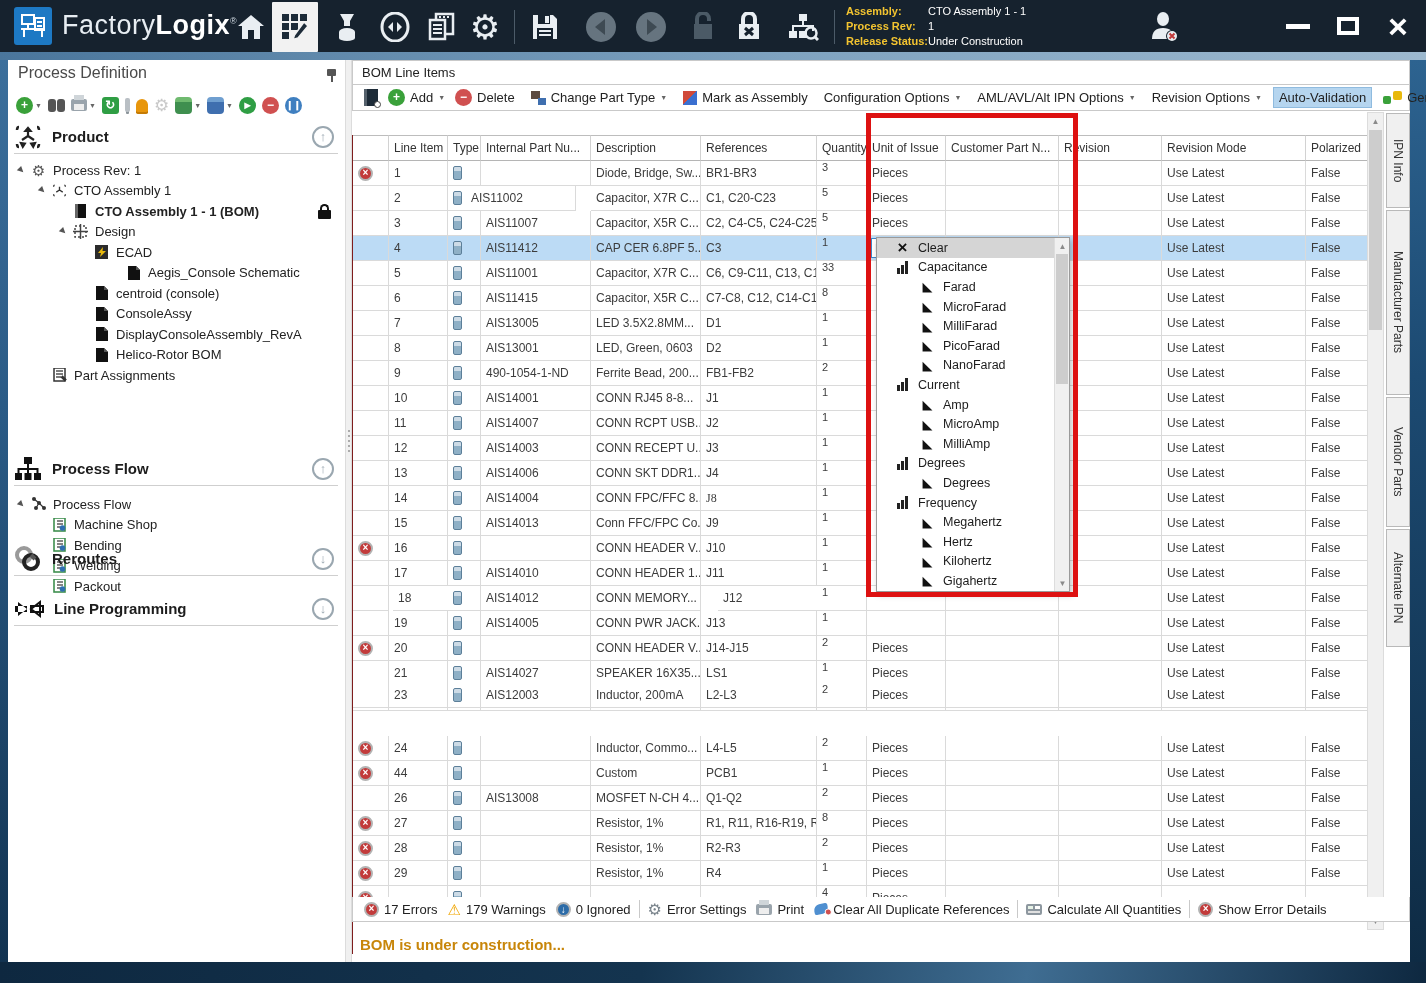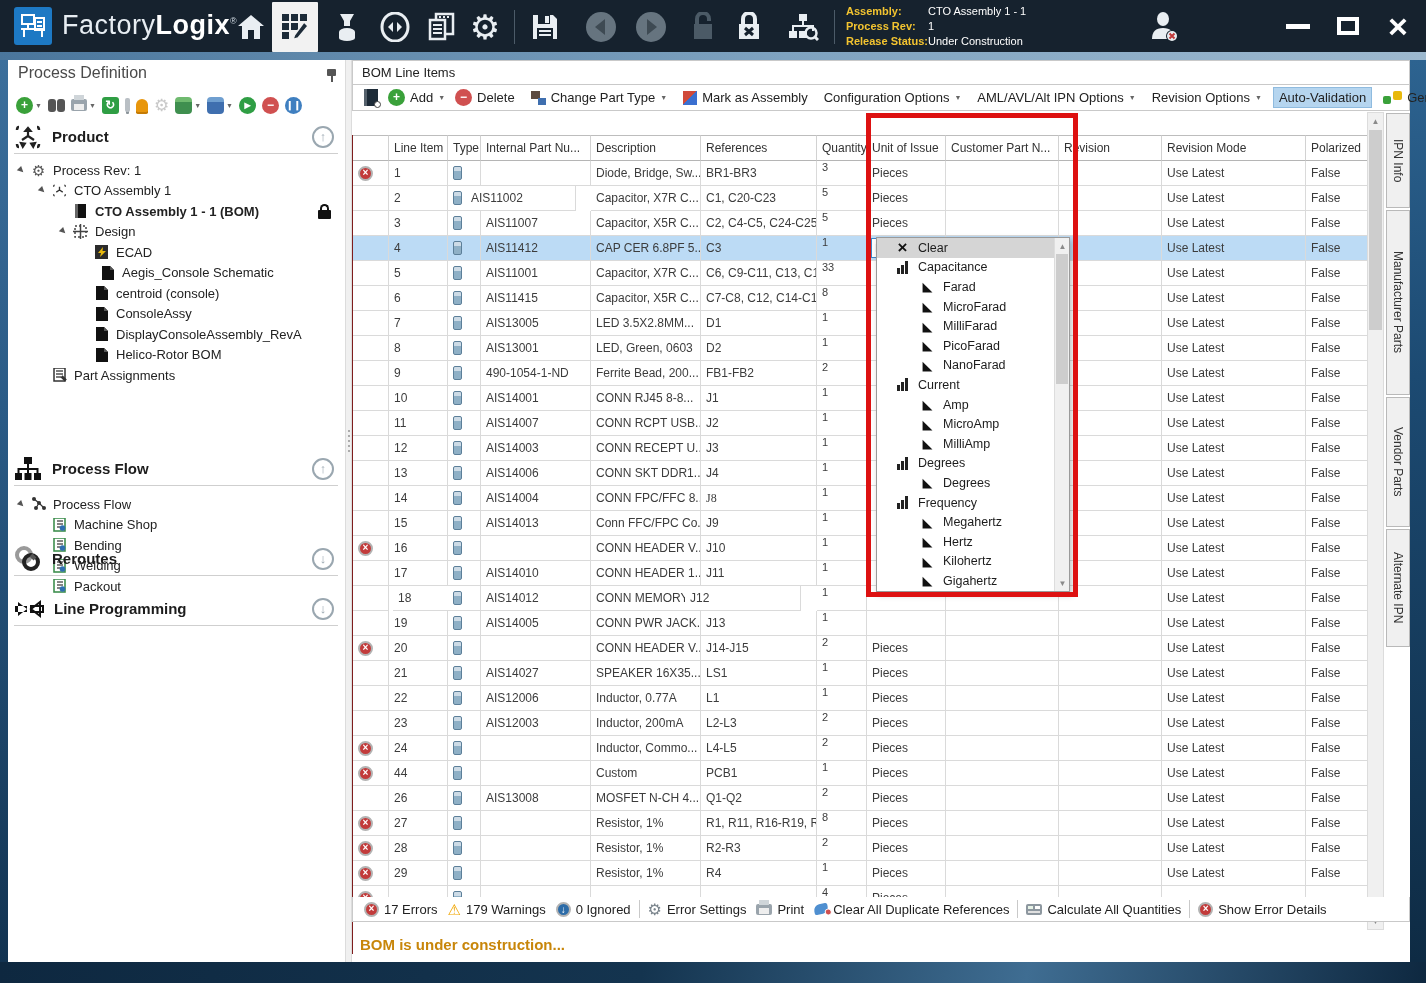--- a/index.html
+++ b/index.html
@@ -439,21 +439,21 @@
         <span class="noexp"></span>
         <span class="ticn">
           <span style="width:13px;height:14px;background:#2b2b2b;display:flex;align-items:center;justify-content:center">
             <svg width="8" height="10" viewBox="0 0 8 10">
               <path d="M5 0 L0 6 L3 6 L2 10 L8 4 L4.5 4 Z" fill="#e8b90c"></path>
             </svg>
           </span>
         </span>
         <span class="lbl">ECAD</span>
       </div>
-      <div class="tree-row" style="top: 102.5px; padding-left: 79px; text-align: center;">
+      <div class="tree-row" style="top: 102.5px; padding-left: 105px; text-align: center;">
         <span class="noexp"></span>
         <span class="ticn">
           <svg width="12" height="14" viewBox="0 0 12 14">
             <path d="M0 0 L8 0 L12 4 L12 14 L0 14 Z" fill="#111"></path>
             <path d="M8 0 L8 4 L12 4" fill="#555"></path>
           </svg>
         </span>
         <span class="lbl">Aegis_Console Schematic</span>
       </div>
       <div class="tree-row" style="top: 123px; padding-left: 73px;">
@@ -1005,21 +1005,21 @@
         <div class="cell" style="left: 953px; width: 62px;">False</div>
       </div>
       <div class="grow" style="top: 451px;">
         <div class="cell" style="left: 0px; width: 36px;"></div>
         <div class="cell" style="left: 40px; width: 59px;">18</div>
         <div class="cell" style="left: 95px; width: 33px;">
           <span class="pt-ic"></span>
         </div>
         <div class="cell" style="left: 128px; width: 110px;">AIS14012</div>
         <div class="cell" style="left: 238px; width: 110px;">CONN MEMORY...</div>
-        <div class="cell" style="left: 332px; width: 116px;">J12</div>
+        <div class="cell" style="left: 365px; width: 116px;">J12</div>
         <div class="cell qty" style="left: 464px; width: 50px;">1</div>
         <div class="cell" style="left: 514px; width: 79px;"></div>
         <div class="cell" style="left: 593px; width: 113px;"></div>
         <div class="cell" style="left: 706px; width: 103px;"></div>
         <div class="cell" style="left: 809px; width: 144px;">Use Latest</div>
         <div class="cell" style="left: 953px; width: 62px;">False</div>
       </div>
       <div class="grow" style="top: 476px;">
         <div class="cell" style="left: 0px; width: 36px;"></div>
         <div class="cell" style="left: 36px; width: 59px;">19</div>
@@ -1083,21 +1083,21 @@
         <div class="cell" style="left: 128px; width: 110px;">AIS12006</div>
         <div class="cell" style="left: 238px; width: 110px;">Inductor, 0.77A</div>
         <div class="cell" style="left: 348px; width: 116px;">L1</div>
         <div class="cell qty" style="left: 464px; width: 50px;">1</div>
         <div class="cell" style="left: 514px; width: 79px;">Pieces</div>
         <div class="cell" style="left: 593px; width: 113px;"></div>
         <div class="cell" style="left: 706px; width: 103px;"></div>
         <div class="cell" style="left: 809px; width: 144px;">Use Latest</div>
         <div class="cell" style="left: 953px; width: 62px;">False</div>
       </div>
-      <div class="grow" style="top: 576px;">
+      <div class="grow" style="top: 548px;">
         <div class="cell" style="left: 0px; width: 36px;"></div>
         <div class="cell" style="left: 36px; width: 59px;">23</div>
         <div class="cell" style="left: 95px; width: 33px;">
           <span class="pt-ic"></span>
         </div>
         <div class="cell" style="left: 128px; width: 110px;">AIS12003</div>
         <div class="cell" style="left: 238px; width: 110px;">Inductor, 200mA</div>
         <div class="cell" style="left: 348px; width: 116px;">L2-L3</div>
         <div class="cell qty" style="left: 464px; width: 50px;">2</div>
         <div class="cell" style="left: 514px; width: 79px;">Pieces</div>

